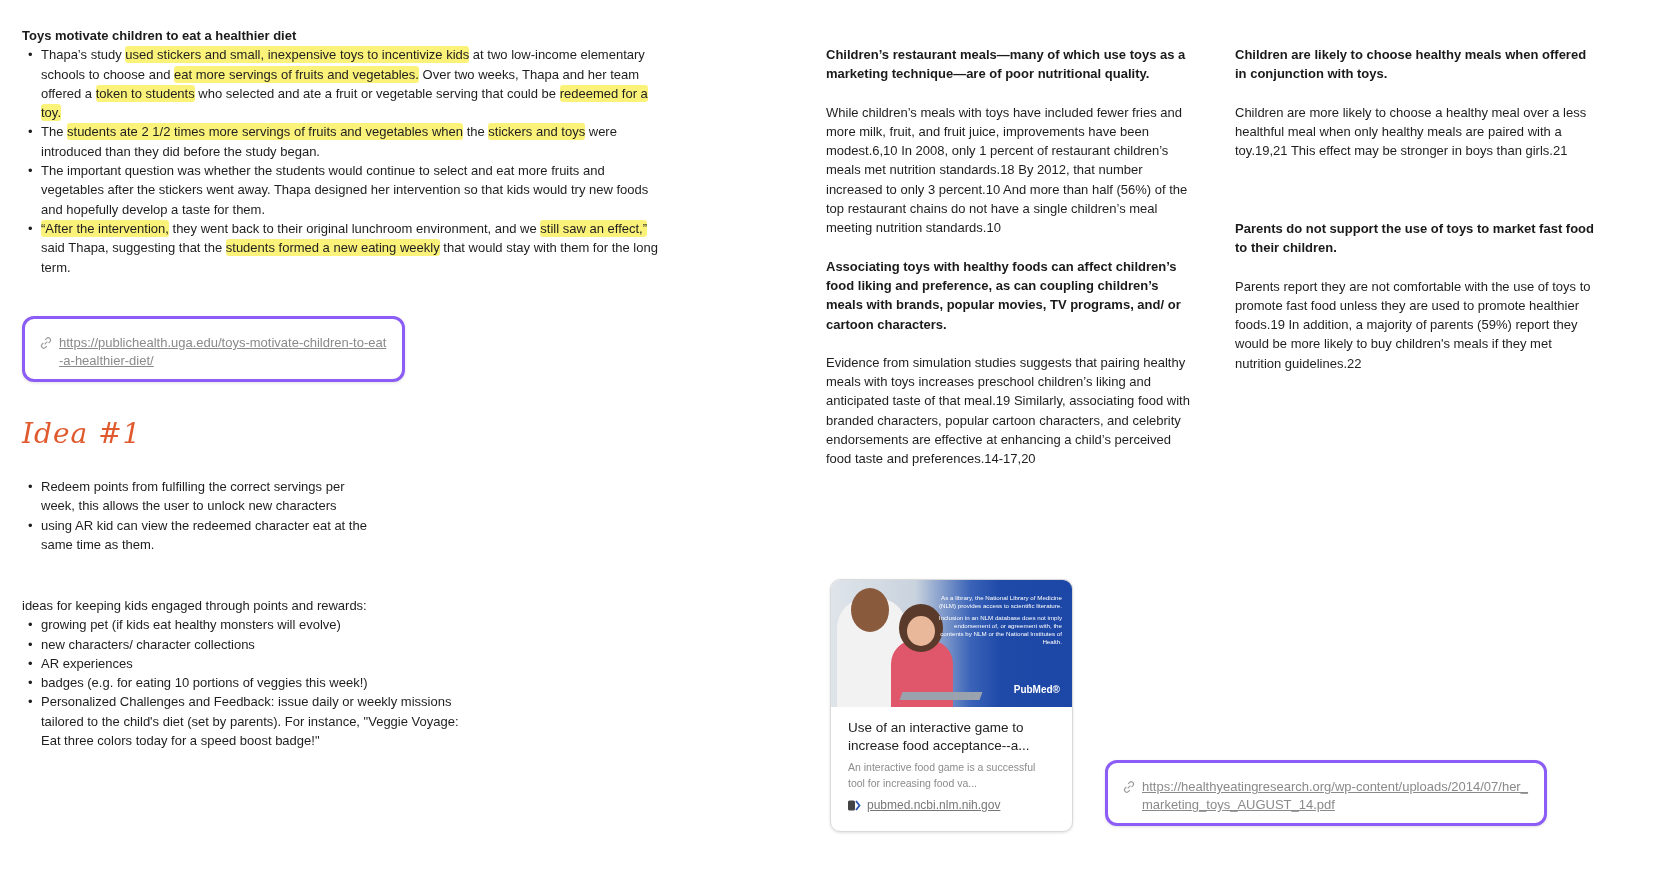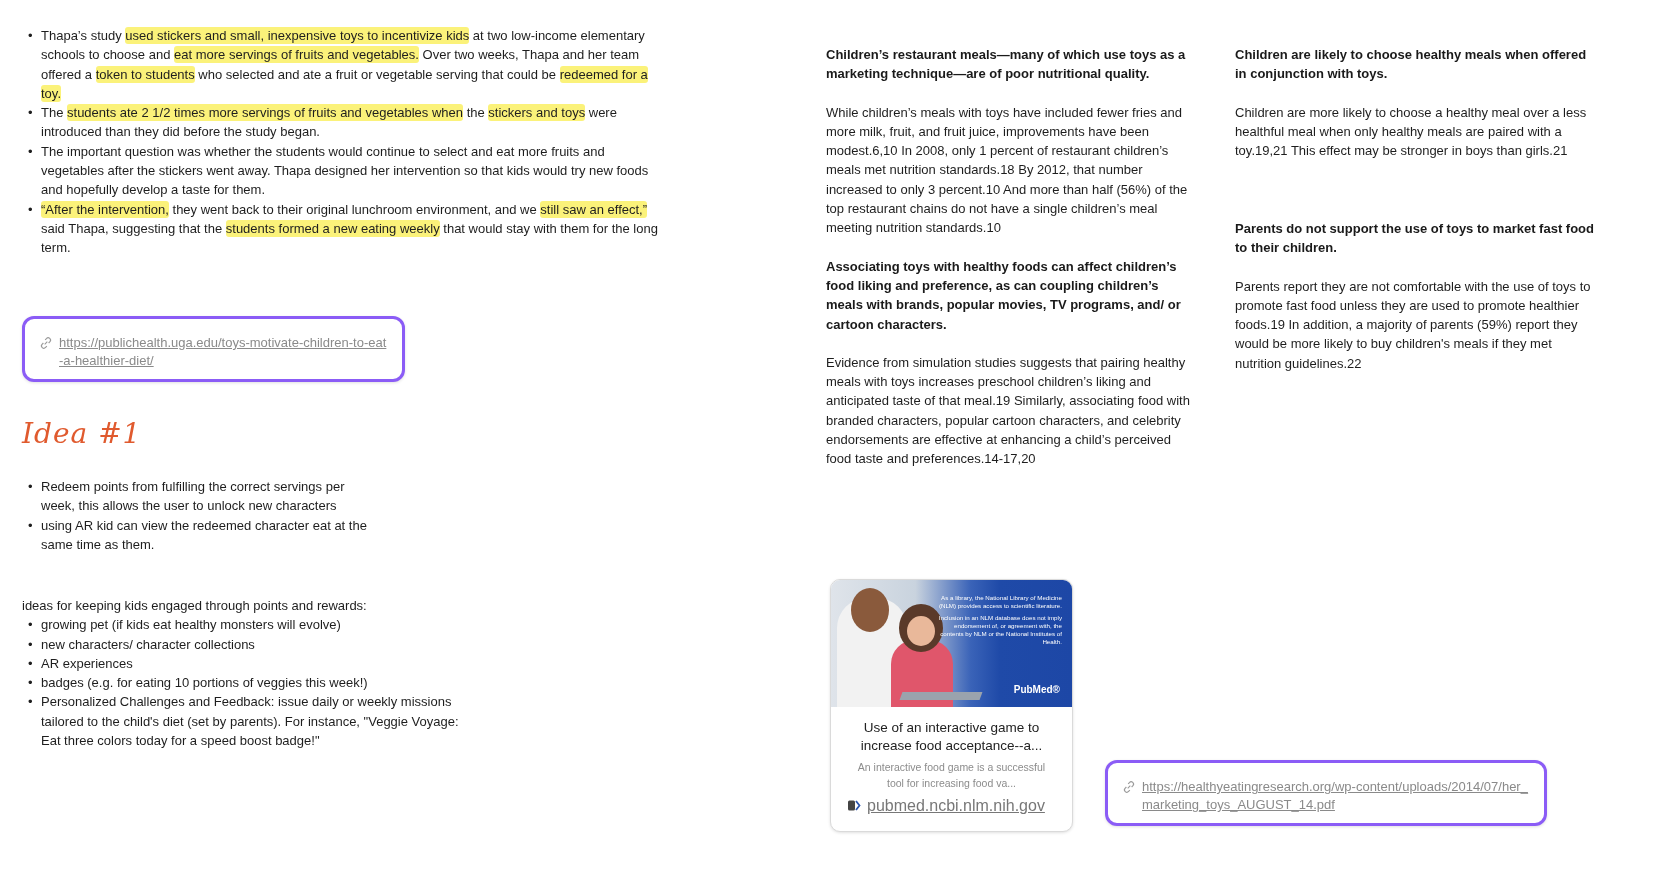--- a/index.html
+++ b/index.html
@@ -20,31 +20,32 @@
   .pub-img { position: relative; height: 127px; background: linear-gradient(90deg, #dfe4ea 0%, #c9d3de 35%, #3a63b8 58%, #1f4aa8 70%, #1d47a6 100%); overflow: hidden; }
   .pub-img .person1 { position: absolute; left: 6px; top: 18px; width: 70px; height: 110px; background: #f2f2f2; border-radius: 30px 30px 0 0; }
   .pub-img .head1 { position: absolute; left: 20px; top: 8px; width: 38px; height: 44px; background: #8a5a3c; border-radius: 50%; }
   .pub-img .person2 { position: absolute; left: 60px; top: 60px; width: 62px; height: 70px; background: #e0566b; border-radius: 24px 24px 0 0; }
   .pub-img .head2 { position: absolute; left: 68px; top: 24px; width: 44px; height: 48px; background: #5a3a2a; border-radius: 50%; }
   .pub-img .face2 { position: absolute; left: 76px; top: 36px; width: 28px; height: 30px; background: #e9b89a; border-radius: 50%; }
   .pub-img .laptop { position: absolute; left: 70px; top: 112px; width: 80px; height: 8px; background: #9aa3ad; transform: skewX(-20deg); }
   .pub-img .desc { position: absolute; right: 10px; top: 14px; width: 130px; color: #fff; font-size: 6.2px; line-height: 8px; text-align: right; }
   .pub-img .desc p { margin-bottom: 4px; }
   .pub-img .logo { position: absolute; right: 12px; bottom: 8px; color: #fff; font-size: 10px; font-weight: bold; }
-  .pub-body { padding: 12px 17px 0 17px; text-align: center; }
+  .pub-body { padding: 12px 17px 0 17px; }
   .pub-title { font-size: 13.5px; line-height: 18px; color: #222; }
   .pub-desc { margin-top: 4px; font-size: 10.5px; line-height: 16px; color: #8c8c8c; }
-  .pub-src { margin-top: 5px; display: flex; align-items: center; font-size: 16px; color: #777; }
+  .pub-src { margin-top: 5px; display: flex; align-items: center; font-size: 12px; color: #777; }
   .pub-src .src-url { text-decoration: underline; }
   .pub-src .src-icon { width: 13px; height: 11px; margin-right: 6px; }
 </style>
 </head>
 <body>
 
 <div class="abs" style="left:22px; top:26px; width:640px;">
+  <div class="heading">Toys motivate children to eat a healthier diet</div>
   <ul class="bul" id="article-bullets">
     <li><span>Thapa’s study </span><span class="hl">used stickers and small, inexpensive toys to incentivize kids</span><span> at two low-income elementary schools to choose and </span><span class="hl">eat more servings of fruits and vegetables.</span><span> Over two weeks, Thapa and her team offered a </span><span class="hl">token to students</span><span> who selected and ate a fruit or vegetable serving that could be </span><span class="hl">redeemed for a toy.</span></li>
     <li><span>The </span><span class="hl">students ate 2 1/2 times more servings of fruits and vegetables when</span><span> the </span><span class="hl">stickers and toys</span><span> were introduced than they did before the study began.</span></li>
     <li><span>The important question was whether the students would continue to select and eat more fruits and vegetables after the stickers went away. Thapa designed her intervention so that kids would try new foods and hopefully develop a taste for them.</span></li>
     <li><span class="hl">“After the intervention,</span><span> they went back to their original lunchroom environment, and we </span><span class="hl">still saw an effect,”</span><span> said Thapa, suggesting that the </span><span class="hl">students formed a new eating weekly</span><span> that would stay with them for the long term.</span></li>
   </ul>
 </div>
 
 <div class="link-card" style="left:22px; top:316px; width:383px; height:66px;">
   <svg class="link-icon" viewBox="0 0 16 16" fill="none" stroke="#9a9a9a" stroke-width="1.3">

